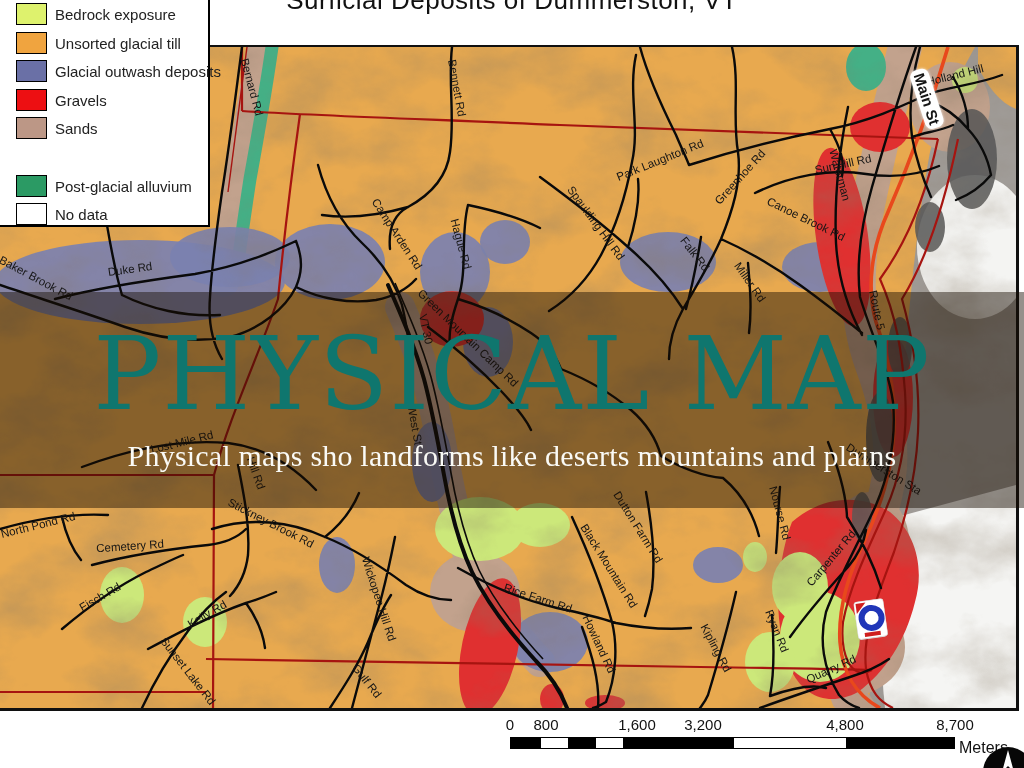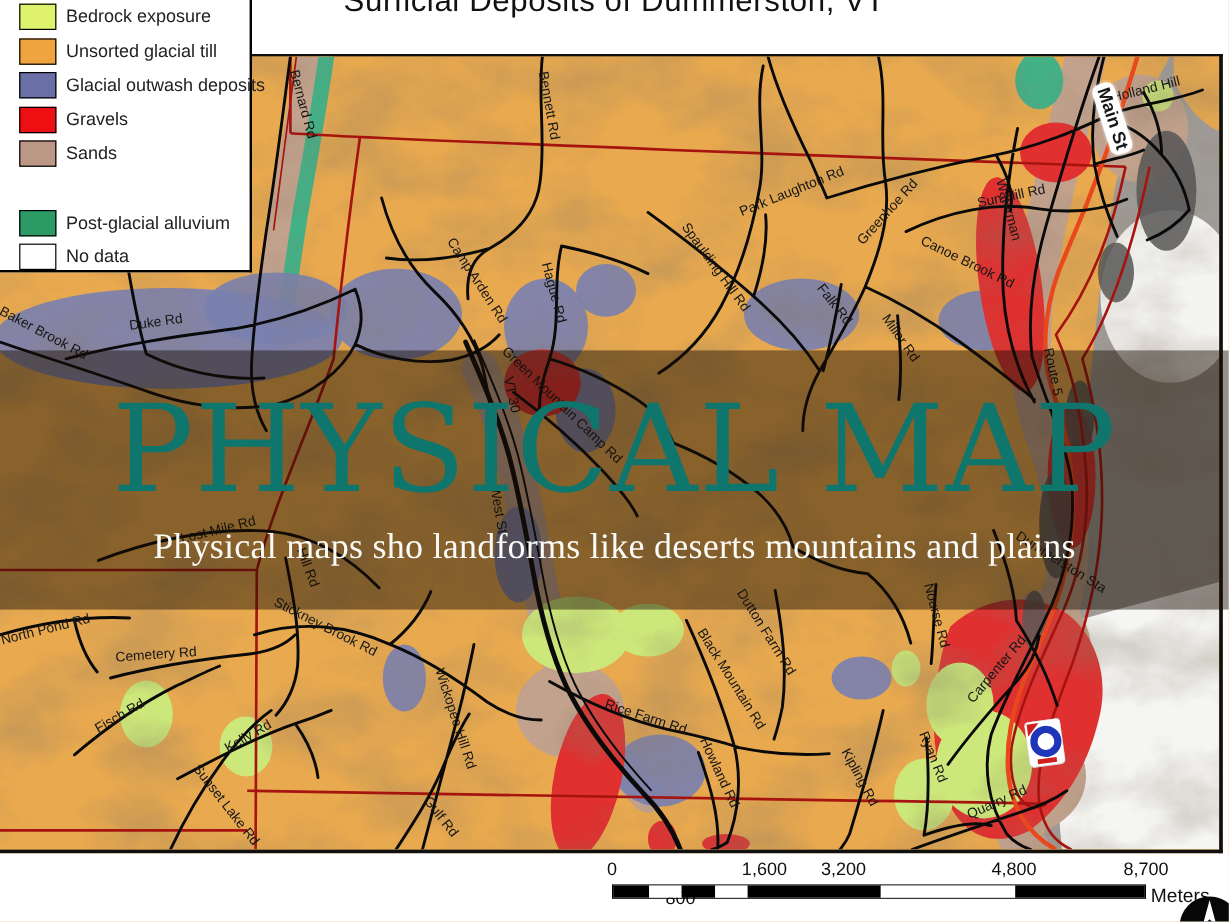--- a/index.html
+++ b/index.html
@@ -327,21 +327,21 @@
     </div>
     <div class="legend-row" style="top: 203.2px; width: 100%;">
       <div class="legend-swatch" style="background: rgb(255, 255, 255);"></div>
       <div class="legend-label">No data</div>
     </div>
   </div>
 
 <div id="scalebar">
   <div id="tick-labels">
       <div class="tick-label" style="left: 510px;">0</div>
-      <div class="tick-label" style="left: 567px; margin-top: 24px;">800</div>
+      <div class="tick-label" style="left: 546px;">800</div>
       <div class="tick-label" style="left: 637px;">1,600</div>
       <div class="tick-label" style="left: 703px;">3,200</div>
       <div class="tick-label" style="left: 845px;">4,800</div>
       <div class="tick-label" style="left: 955px;">8,700</div>
     </div>
   <div id="bar">
     <div class="seg-b" style="width:30px"></div>
     <div class="seg-w" style="width:27px"></div>
     <div class="seg-b" style="width:28px"></div>
     <div class="seg-w" style="width:27px"></div>

